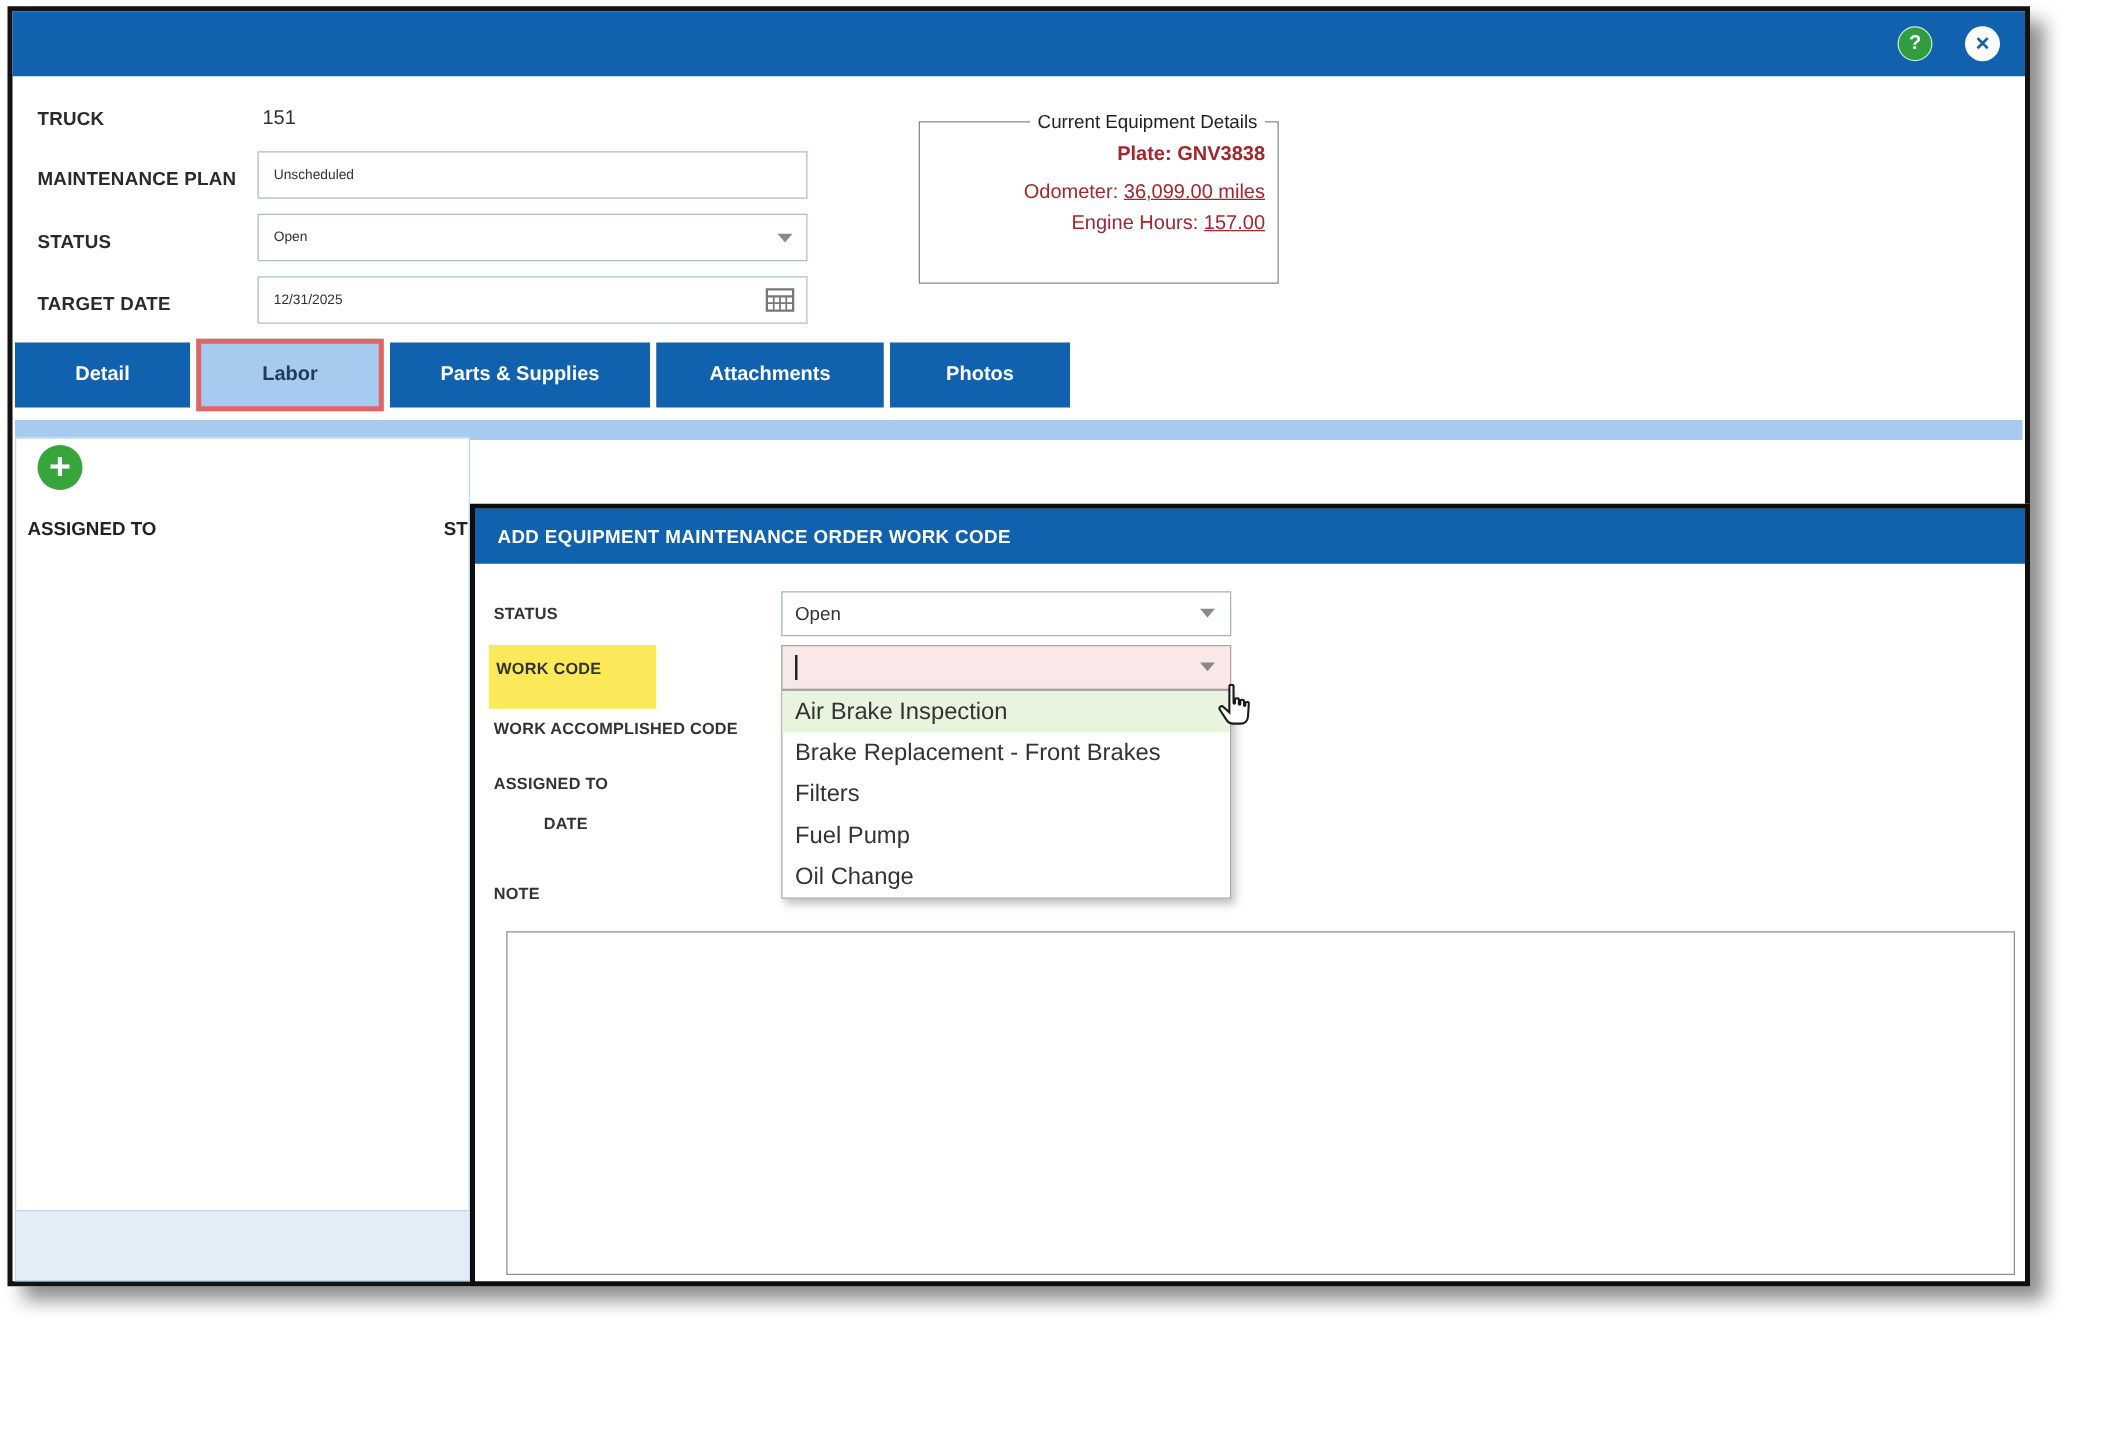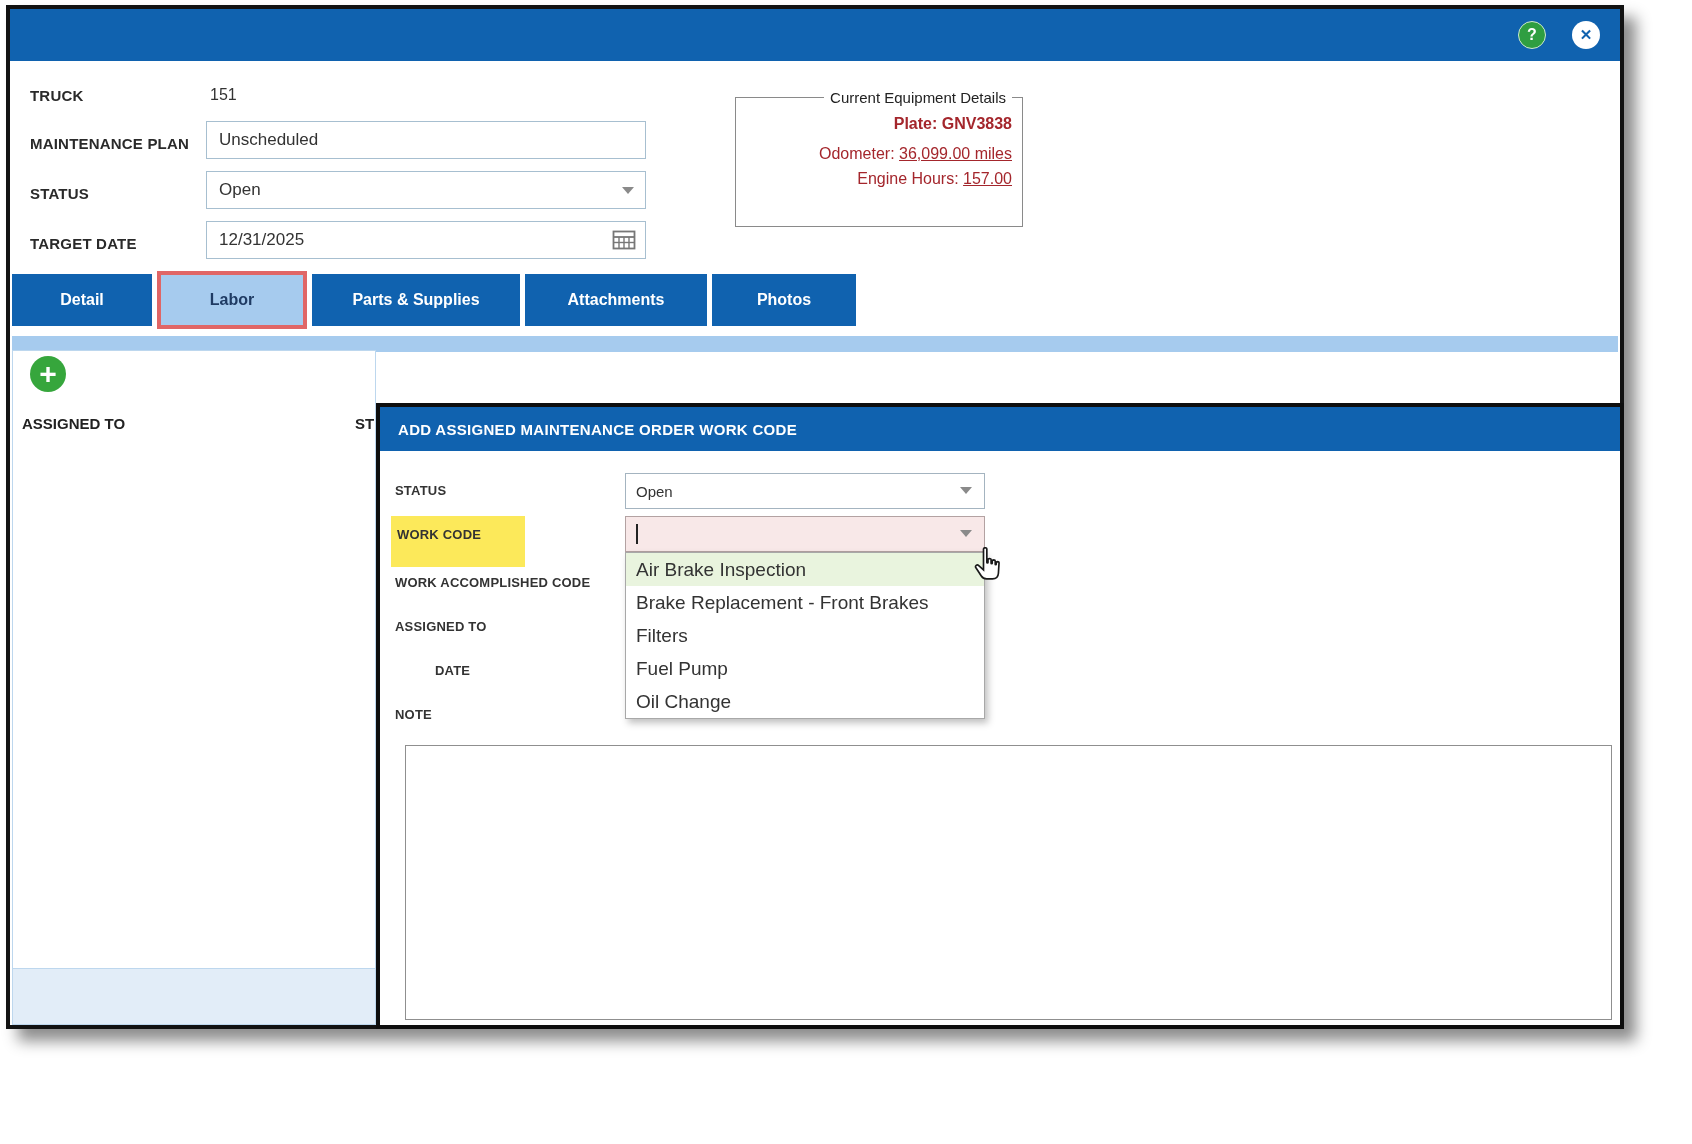--- a/index.html
+++ b/index.html
@@ -18,21 +18,21 @@
   .round-btn { width:28px; height:28px; border-radius:50%; display:flex;
                align-items:center; justify-content:center; font-weight:bold;
                font-size:16px; cursor:pointer; }
   .help-btn  { margin-left:auto; background:#2F9E41; color:#fff; border:1px solid #cfe9cf; }
   .close-btn { margin-left:26px; background:#ffffff; color:#1062AF; font-size:15px; }
 
   
   .lbl { position:absolute; font-size:15px; font-weight:bold; color:#2a2a2a; letter-spacing:.2px; }
   .static-val { position:absolute; font-size:16px; color:#333; }
   .input, .select { position:absolute; left:196px; width:440px; height:38px;
-            border:1px solid #a7bfd0; background:#fff; font-size:17px; color:#333;
+            border:1px solid #a7bfd0; background:#fff; font-size:11px; color:#333;
             padding:0 12px; display:flex; align-items:center;
             font-family:"Liberation Sans", sans-serif; }
   input.input { display:block; line-height:36px; }
   .caret { position:absolute; width:0; height:0; border-left:6px solid transparent;
            border-right:6px solid transparent; border-top:7px solid #8a8a8a; }
 
   
   .equip { position:absolute; left:725px; top:80px; width:288px; height:138px;
            border:1px solid #8a8a8a; padding:2px 10px 8px 10px; font-size:15px; color:#222;text-align:right; }
   .equip legend { padding:0 6px; font-size:15px; color:#222; }
@@ -160,21 +160,21 @@
     <div class="footer"></div>
   </div>
   <div class="add-btn">
     <span>+</span>
   </div>
   <span class="col-hdr" style="left:12px; top:406px;">ASSIGNED TO</span>
   <span class="col-hdr" style="left:345px; top:406px;">ST</span>
 
   <div class="modal">
     <div class="modal-titlebar">
-      <span class="title">ADD ASSIGNED MAINTENANCE ORDER WORK CODE</span>
+      <span class="title">ADD EQUIPMENT MAINTENANCE ORDER WORK CODE</span>
     </div>
 
     <span class="mlbl" style="top:76px;">STATUS</span>
     <div class="mctl" style="top:66px;">
       <span>Open</span>
     </div>
     <span class="caret" style="left:580px; top:80px;"></span>
 
     <span class="mlbl hl-yellow">WORK CODE</span>
     <div class="mctl workcode-combo">
@@ -196,21 +196,21 @@
       <div class="opt">
         <span>Fuel Pump</span>
       </div>
       <div class="opt">
         <span>Oil Change</span>
       </div>
     </div>
 
     <span class="mlbl" style="top:168px;">WORK ACCOMPLISHED CODE</span>
     <span class="mlbl" style="top:212px;">ASSIGNED TO</span>
-    <span class="mlbl" style="top:256px;padding-left:40px;">DATE</span>
+    <span class="mlbl" style="top:244px;padding-left:40px;">DATE</span>
     <span class="mlbl" style="top:300px;">NOTE</span>
 
     <textarea class="note-area" style=""></textarea>
 
     <svg class="cursor-hand" width="32" height="36" viewBox="0 0 24 28">
       <path d="M8.5 1.5 c0-1.2 2.6-1.2 2.6 0 V12 c0 .6 .9 .6 .9 0 V9.8 c0-1.1 2.4-1.1 2.4 0 V12.6 c0 .6 .9 .6 .9 0 V10.8 c0-1.1 2.3-1.1 2.3 0 V13.4 c0 .5 .8 .5 .8 0 V12.2 c0-1.1 2.2-1.1 2.2 0 l-.5 8.2 c-.2 2.6-2 4.4-4.6 4.4 h-4.6 c-1.7 0-3.2-.8-4.1-2.2 L2.6 16.2 c-1-1.5 .9-3 2.2-1.8 l3.7 3.4 z" fill="#ffffff" stroke="#1a1a1a" stroke-width="1.3"></path>
     </svg>
   </div>
 
 </div>

